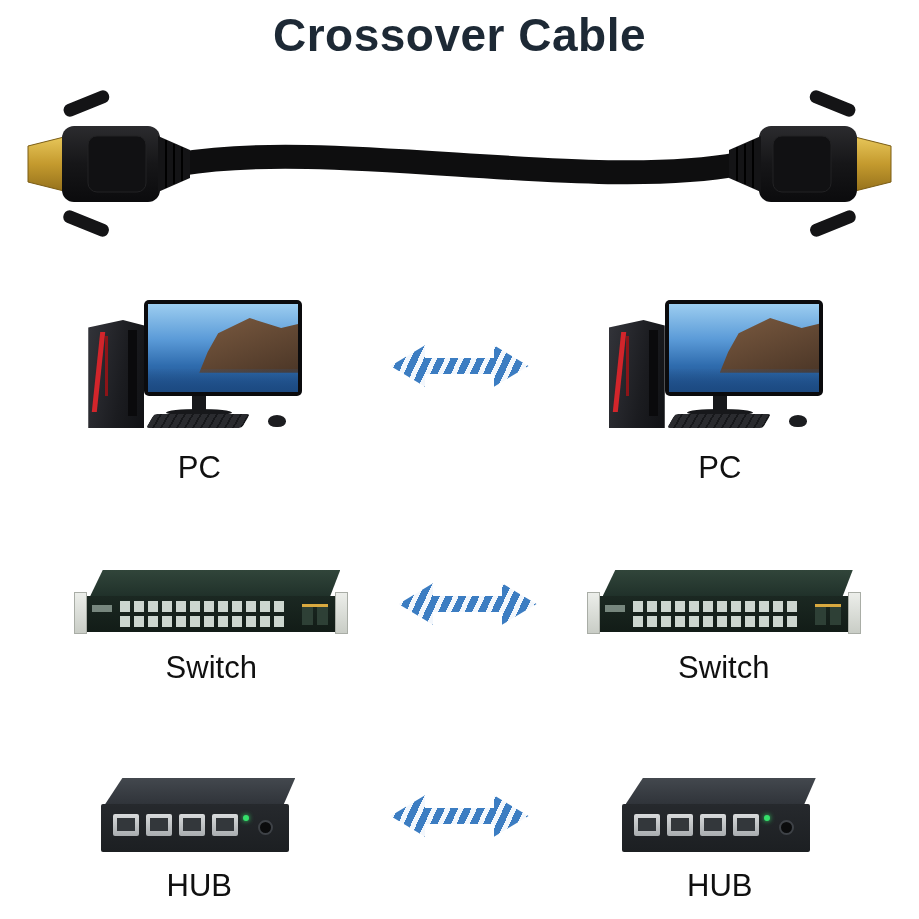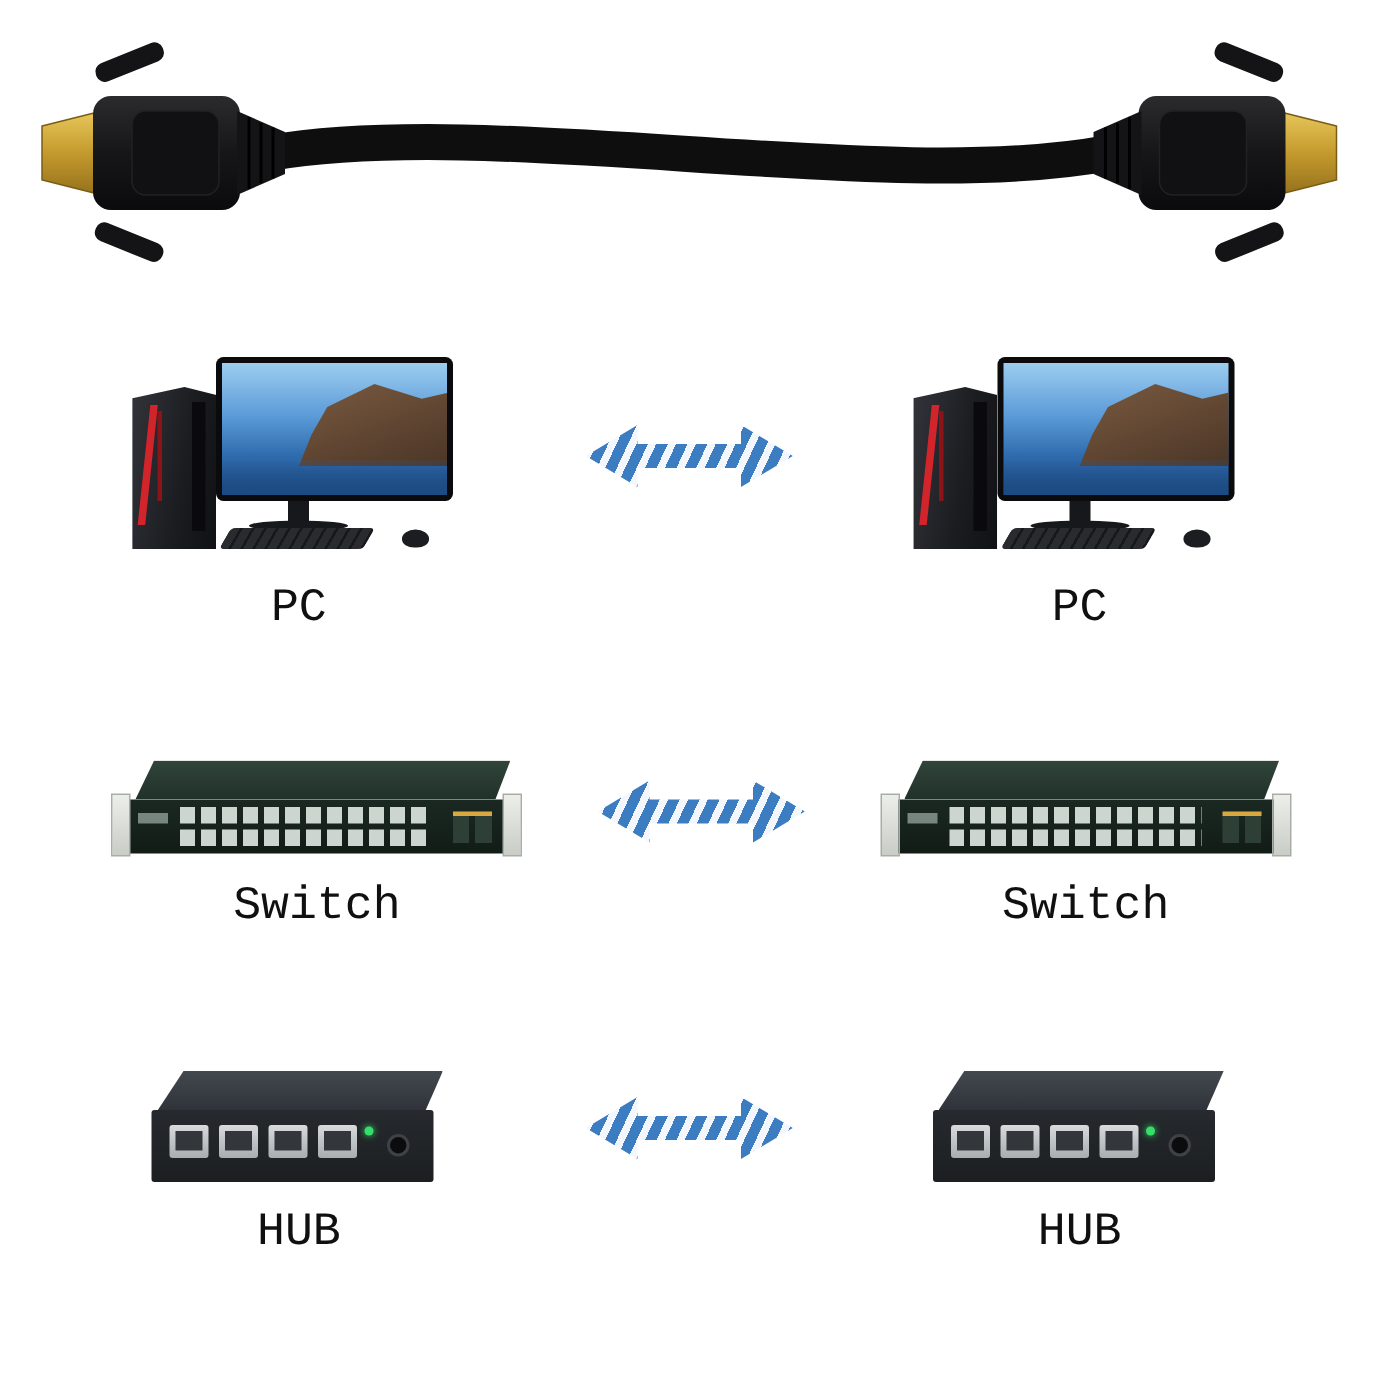--- a/index.html
+++ b/index.html
@@ -9,21 +9,21 @@
   .title{margin:0;padding-top:8px;text-align:center;font-size:46px;font-weight:800;
          letter-spacing:.5px;color:#1d2935;}
 
   .cable-wrap{width:919px;height:168px;margin-top:18px;}
 
   .conn-row{display:grid;grid-template-columns:1fr 190px 1fr;padding:0 34px;
             align-items:start;justify-items:center;}
   .row-pc{margin-top:52px;}
   .row-switch{margin-top:84px;margin-left:16px;}
   .row-hub{margin-top:92px;}
-  .cell{display:flex;flex-direction:column;align-items:center;font-family:Liberation Mono, monospace;}
+  .cell{display:flex;flex-direction:column;align-items:center;}
   .dev-label{margin-top:16px;font-size:31px;font-weight:500;color:#101010;}
 
   .arrow{width:138px;height:44px;
          background:repeating-linear-gradient(115deg,#3c7dc2 0 7px,#f3f7fc 7px 12px);
          clip-path:polygon(0 50%,25% 3%,25% 32%,75% 32%,75% 3%,100% 50%,75% 97%,75% 68%,25% 68%,25% 97%);}
   .arrow-pc{margin-top:44px;}
   .arrow-switch{margin-top:12px;}
   .arrow-hub{margin-top:16px;}
 
   
@@ -86,20 +86,21 @@
   .hub-dc{position:absolute;right:16px;top:16px;width:15px;height:15px;border-radius:50%;
           background:#0b0c0d;border:2px solid #3e4247;box-sizing:border-box;}
   .hub-led{position:absolute;right:40px;top:11px;width:6px;height:6px;border-radius:50%;
            background:#35e06a;box-shadow:0 0 5px #35e06a;}
 </style>
 </head>
 <body>
 
 <div class="canvas">
 
+  <h1 class="title">Crossover Cable</h1>
 
   <div class="cable-wrap">
     <svg viewBox="0 0 919 168" width="919" height="168">
       <defs>
         <linearGradient id="gold" x1="0" y1="0" x2="0" y2="1">
           <stop offset="0" stop-color="#e7c659"></stop>
           <stop offset="0.5" stop-color="#c49a2e"></stop>
           <stop offset="1" stop-color="#96721c"></stop>
         </linearGradient>
         <linearGradient id="hood" x1="0" y1="0" x2="0" y2="1">

